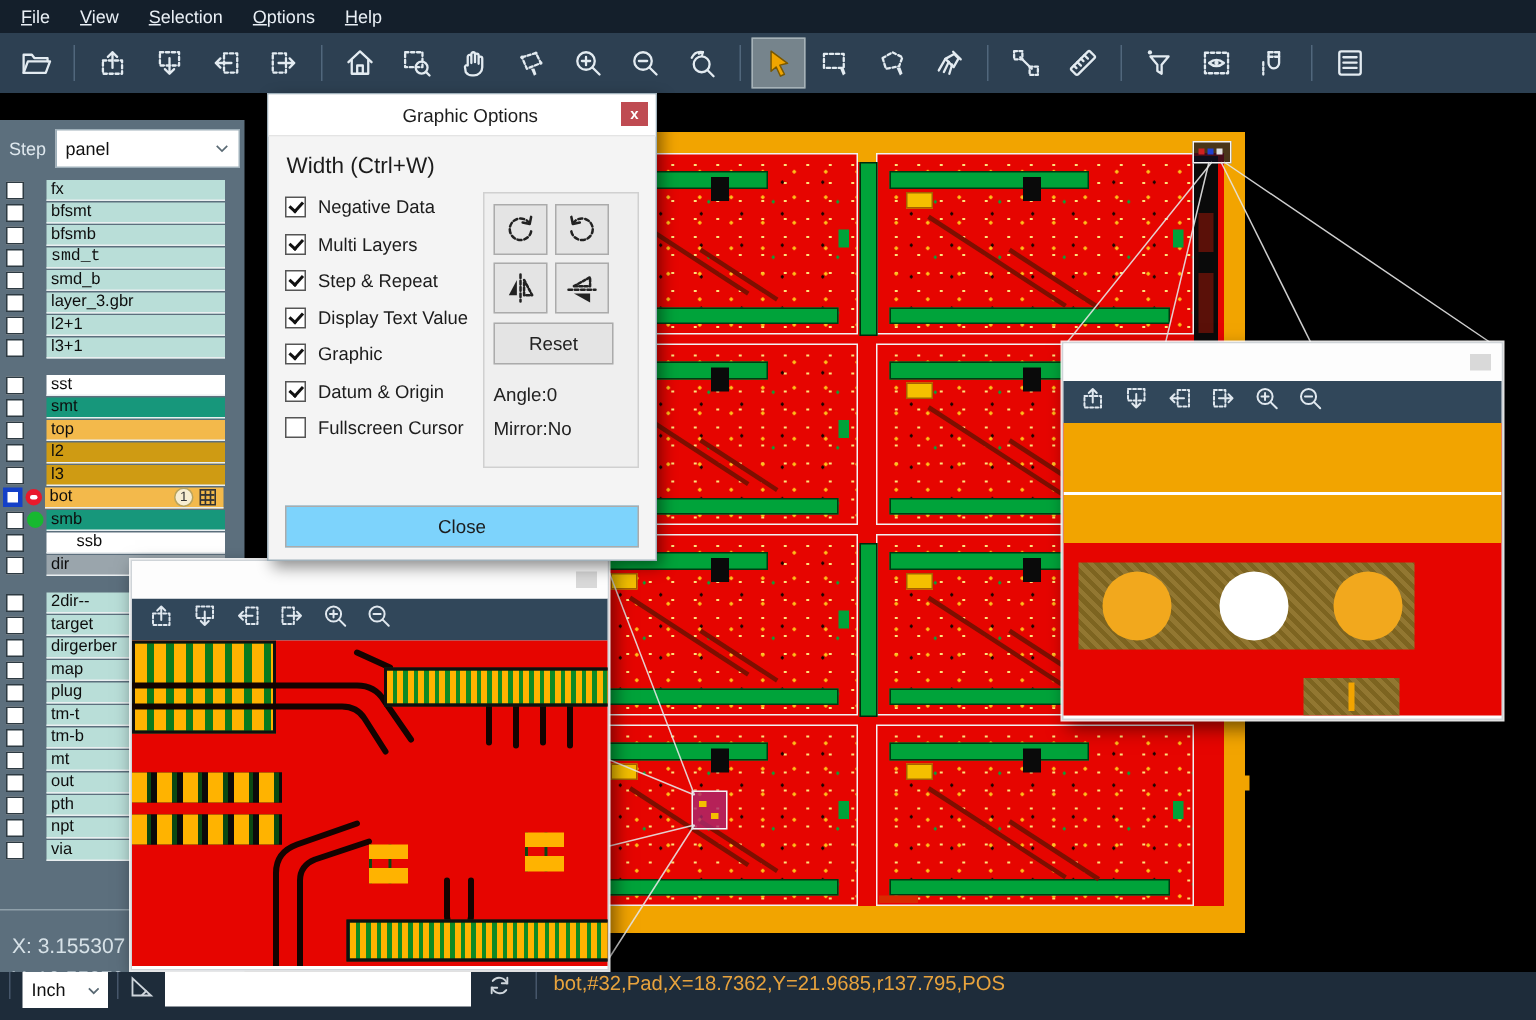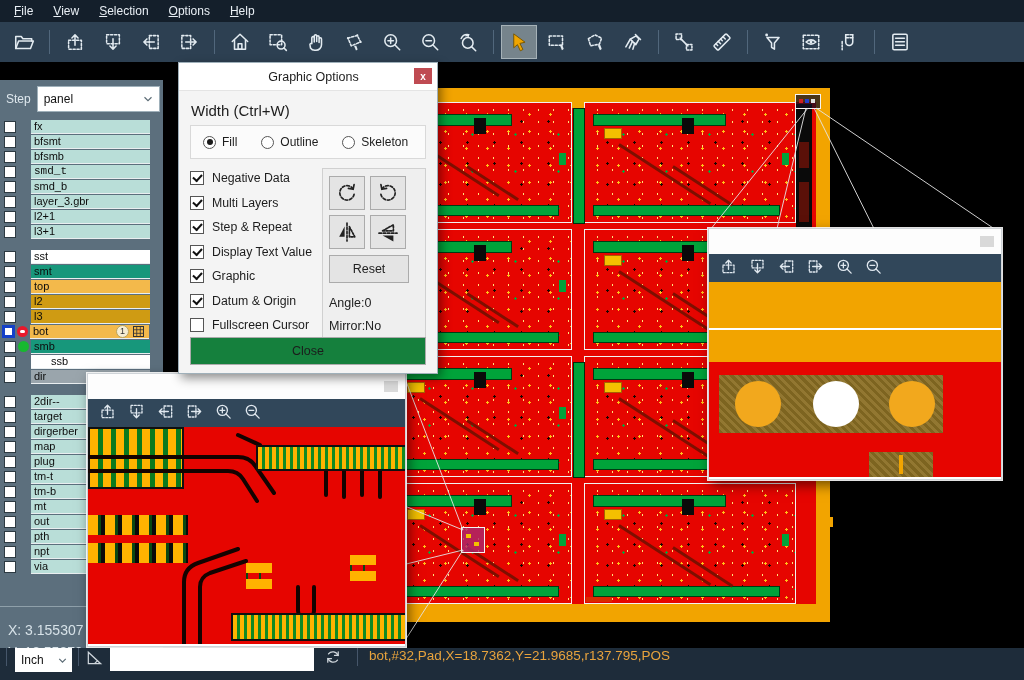--- a/index.html
+++ b/index.html
@@ -141,21 +141,21 @@
   .cbox{width:14px;height:14px;background:#fff;border:1px solid #555;position:relative;box-sizing:border-box;flex:none;}
   .cbox.on::after{content:"";position:absolute;left:2px;top:2px;width:7px;height:4px;
                   border-left:2px solid #111;border-bottom:2px solid #111;transform:rotate(-48deg);}
   .right-box{width:90px;border:1px solid #d0d0d0;background:#efefef;padding:7px 6px;height:168px;color:#222;}
   .tool-grid{display:flex;flex-wrap:wrap;gap:5px;}
   .tool-btn{width:36px;height:34px;background:#e4e4e4;border:1px solid #ababab;display:flex;
             align-items:center;justify-content:center;box-sizing:border-box;}
   .reset-btn{width:78px;height:26px;background:#e4e4e4;border:1px solid #ababab;display:flex;
              align-items:center;justify-content:center;margin-top:6px;font-size:12.5px;}
   .ang{margin-top:9px;font-size:12.5px;line-height:1.8;}
-  .close-btn{position:absolute;left:11px;right:11px;bottom:8px;height:26px;background:#15803d;
+  .close-btn{position:absolute;left:11px;right:11px;bottom:8px;height:26px;background:#7dd3fc;
              border:1px solid #ababab;display:flex;align-items:center;justify-content:center;font-size:12.5px;}
 
   
   #statusbar{position:absolute;left:0;right:0;bottom:0;height:32px;background:#1e2c3a;display:flex;
              align-items:flex-start;z-index:9;color:#cfd6dc;}
   .sb-div{width:1px;height:18px;background:#46566a;margin:0 6px;}
   .unit-select{width:48px;height:24px;background:#fff;color:#111;font-size:12px;display:flex;
                align-items:center;justify-content:space-between;padding:0 3px 0 6px;margin-left:2px;}
   .cmd-input{width:192px;height:23px;background:#fff;border:none;margin-left:6px;padding:0 6px;font-size:12px;outline:none;}
   .sync-btn{margin:0 9px 0 10px;display:flex;}
@@ -851,34 +851,20 @@
   </div>
 </div>
 
 <div id="dialog">
   <div class="dlg-title">
     <span>Graphic Options</span>
     <div class="dlg-close">x</div>
   </div>
   <div class="dlg-body">
     <div class="width-label">Width (Ctrl+W)</div>
-    <div class="radio-box" id="radio-row">
-        <div class="radio">
-          <div class="rdot sel"></div>
-          <span>Fill</span>
-        </div>
-        <div class="radio">
-          <div class="rdot"></div>
-          <span>Outline</span>
-        </div>
-        <div class="radio">
-          <div class="rdot"></div>
-          <span>Skeleton</span>
-        </div>
-      </div>
     <div class="dlg-cols">
       <div class="check-col" id="check-col">
           <div class="chk">
             <div class="cbox on"></div>
             <span>Negative Data</span>
           </div>
           <div class="chk">
             <div class="cbox on"></div>
             <span>Multi Layers</span>
           </div>

